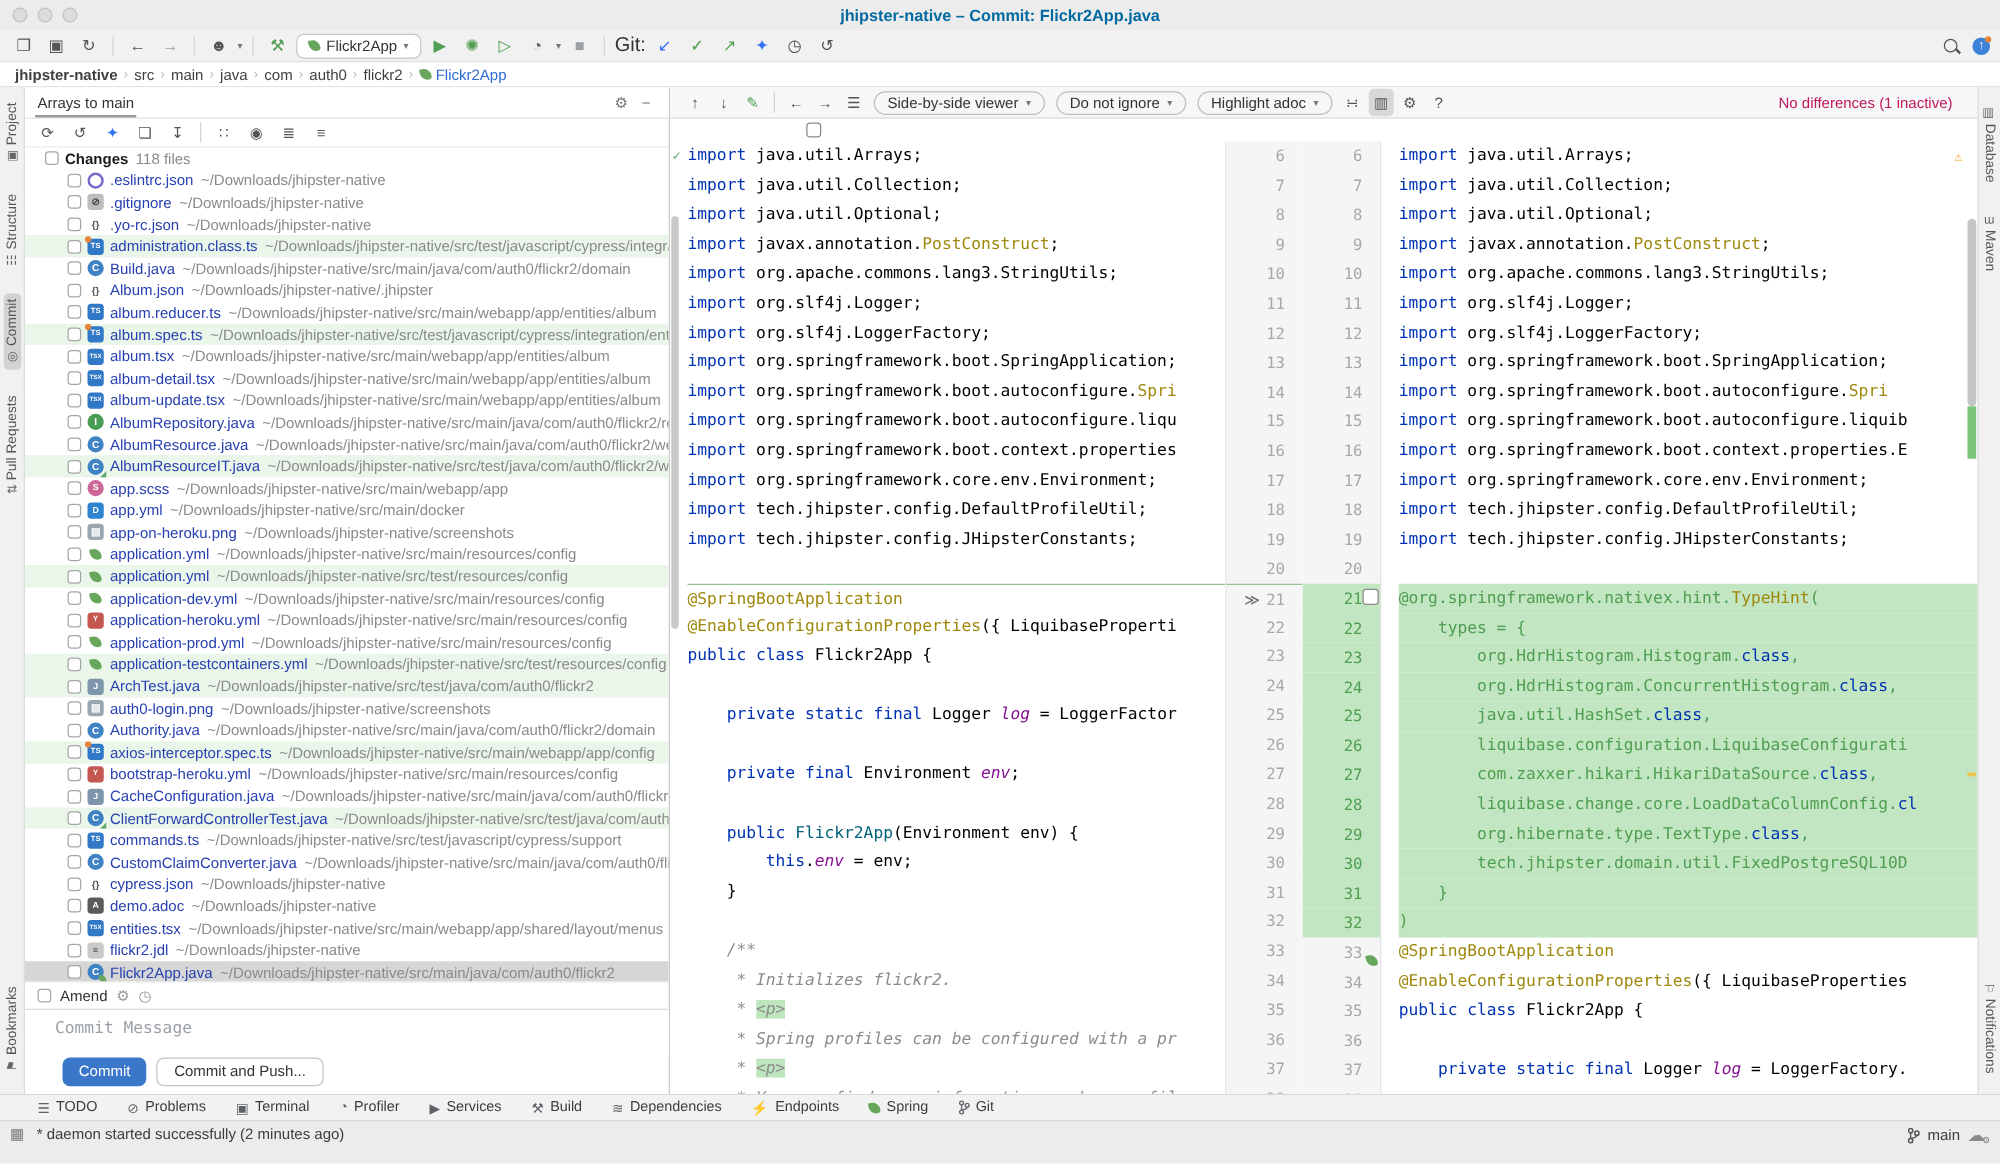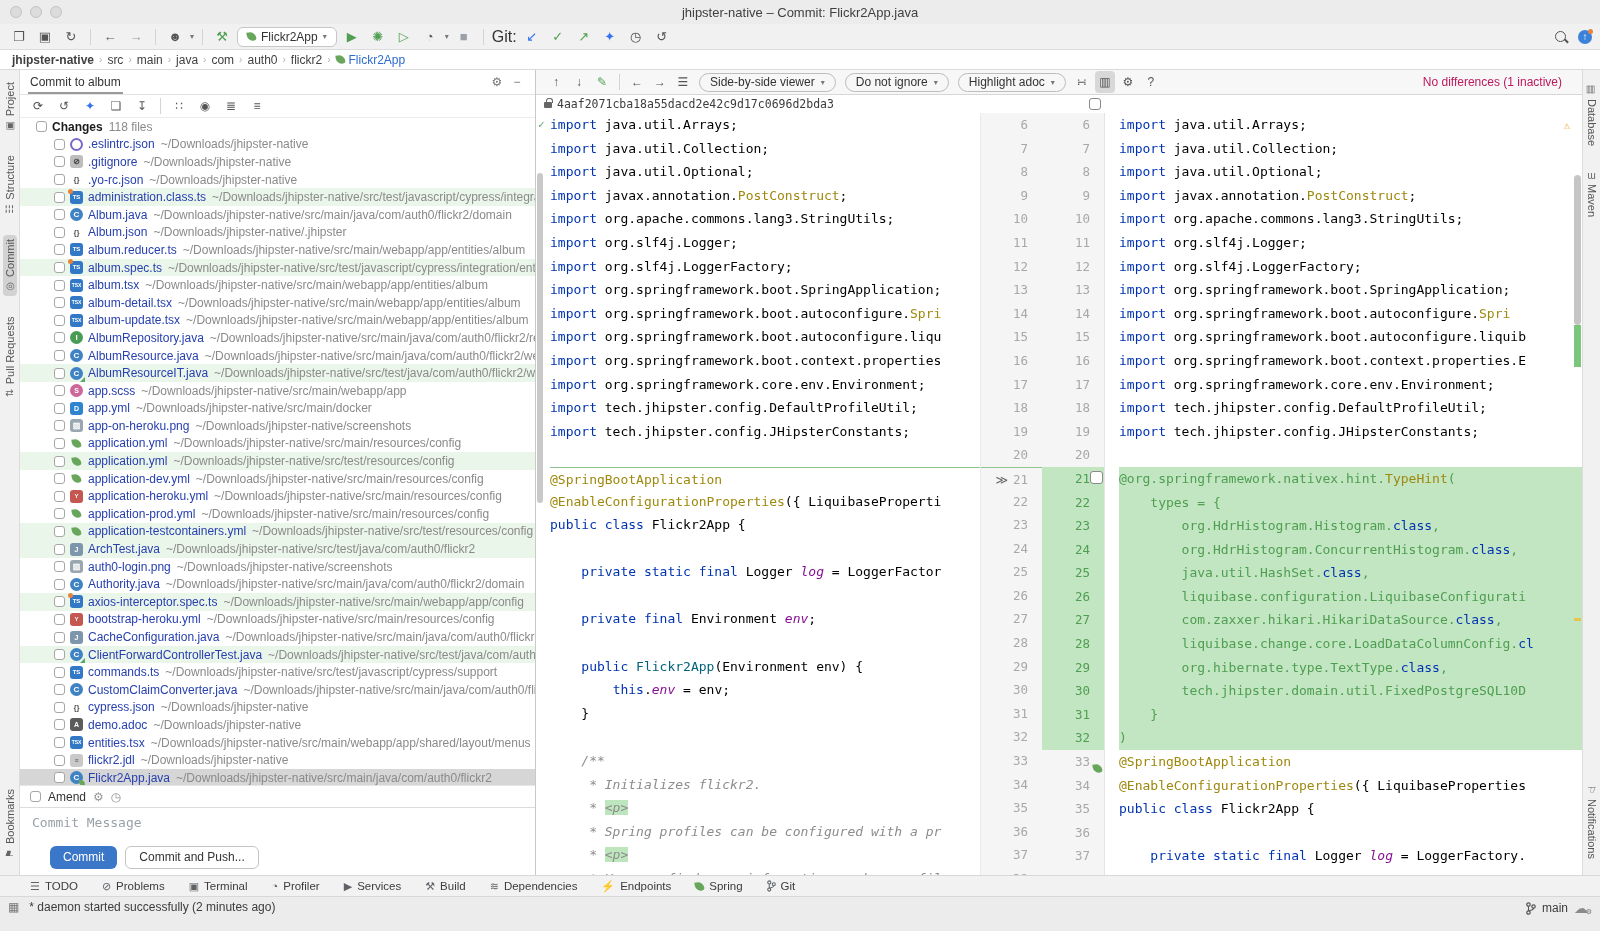--- a/index.html
+++ b/index.html
@@ -2,21 +2,21 @@
 <html><head>
 <meta charset="utf-8">
 <style>
   *{box-sizing:border-box;margin:0;padding:0}
   html,body{width:1600px;height:931px;overflow:hidden;font-family:"Liberation Sans",sans-serif;-webkit-font-smoothing:antialiased}
   .win{position:relative;width:1600px;height:931px;background:#fff;display:flex;flex-direction:column}
   
   .titlebar{height:24px;background:#ececec;display:flex;align-items:center;position:relative;flex:none}
   .lights{display:flex;gap:8px;margin-left:10px}
   .light{width:12px;height:12px;border-radius:50%;background:#dcdcdc;border:1px solid #c3c3c3}
-  .wtitle{position:absolute;left:0;right:0;text-align:center;font-size:13px;font-weight:400;color:#404040}
+  .wtitle{position:absolute;left:0;right:0;text-align:center;font-size:13px;font-weight:700;color:#0369a1}
   
   .toolbar{height:26px;background:#f1f1f1;border-bottom:1px solid #dcdcdc;display:flex;align-items:center;gap:4px;padding:0 8px;flex:none;font-size:14px;color:#555}
   .tbi{width:22px;text-align:center;font-size:13px;color:#555;cursor:default;flex:none;line-height:22px}
   .sep{width:1px;height:16px;background:#d4d4d4;margin:0 4px;flex:none}
   .runpill{display:flex;align-items:center;gap:5px;background:#fff;border:1px solid #c6c6c6;border-radius:6px;padding:1px 9px;height:20px;font-size:12px;color:#333}
   .green{color:#4f9e51}.blue{color:#3574f0}.gray{color:#9aa0a6}
   .caret{font-size:8px;color:#777}
   .leaf{display:inline-block;width:9px;height:9px;background:#68a65c;border-radius:0 100% 40% 100%;transform:rotate(-10deg);flex:none}
   .searchic{position:relative;width:11px;height:11px;border:1.6px solid #555;border-radius:50%;display:inline-block;margin:0 6px}
   .searchic::after{content:'';position:absolute;width:5px;height:1.6px;background:#555;transform:rotate(45deg);right:-4px;bottom:-1px}
@@ -71,21 +71,21 @@
   .fic.java{background:#7e96ac}
   .fic.img{background:#9aa7b0;font-size:8px}
   .fic.adoc{background:#5b5b5b}
   .fic.jdl{background:#c9c9c9;color:#555}
   .fic.git{background:#bdbdbd;color:#444;font-size:8px}
   .fic.eslint{background:#fff;border:2.5px solid #7b68c9;border-radius:50%}
   .fic.json{background:transparent;color:#555;font-size:8px}
   .fic.spr{background:transparent;display:flex;align-items:center;justify-content:center}
   .amend{height:22px;flex:none;display:flex;align-items:center;gap:7px;padding-left:10px;font-size:12px;color:#333;border-top:1px solid #e6e6e6}
   .amend .mini{color:#9a9a9a;font-size:12px}
-  .cmsg{height:38px;flex:none;border-top:1px solid #dcdcdc;padding:7px 12px;font:13px "DejaVu Sans Mono",monospace;color:#9aa0a6;background:#fff}
+  .cmsg{height:38px;flex:none;border-top:1px solid #dcdcdc;padding:7px 24px;font:13px "DejaVu Sans Mono",monospace;color:#9aa0a6;background:#fff}
   .cbtns{height:30px;flex:none;display:flex;align-items:center;gap:8px;padding:0 0 6px 30px}
   .btn{height:23px;border-radius:6px;font-size:12px;padding:0 13px;display:flex;align-items:center}
   .btn.primary{background:#3b77c9;color:#fff}
   .btn.plain{background:#fff;color:#333;border:1px solid #c4c4c4}
   
   .diff{flex:1;display:flex;flex-direction:column;min-width:0;background:#fff}
   .dtools{height:25px;background:#f7f7f7;border-bottom:1px solid #d6d6d6;display:flex;align-items:center;gap:3px;padding:0 10px;flex:none}
   .dtools .tbi{width:20px;font-size:12px}
   .pill{display:flex;align-items:center;gap:6px;border:1px solid #bdbdbd;border-radius:12px;height:19px;padding:0 10px;font-size:12px;color:#333;background:#f7f7f7;margin:0 3px}
   .tbi.pressed{background:#d8d8d8;border-radius:4px}
@@ -207,21 +207,21 @@
         <span class="vtab"><span class="ic">▣</span>Project</span>
         <span class="vtab"><span class="ic">☷</span>Structure</span>
         <span class="vtab sel"><span class="ic">◎</span>Commit</span>
         <span class="vtab"><span class="ic">⇄</span>Pull Requests</span>
         <div class="spacer"></div>
         <span class="vtab bottomtab"><span class="ic">⚑</span>Bookmarks</span>
       </div>
 
     <div class="cpanel">
       <div class="cphead">
-        <span class="cptab">Commit to album</span>
+        <span class="cptab">Arrays to main</span>
         <span class="hic">⚙</span>
         <span class="hic">−</span>
       </div>
       <div class="cptools" id="cptools">
           <span class="tbi">⟳</span>
           <span class="tbi">↺</span>
           <span class="tbi blue">✦</span>
           <span class="tbi">❏</span>
           <span class="tbi">↧</span>
           <span class="sep"></span>
@@ -256,21 +256,21 @@
           </span>
           <span class="crow hl">
             <span class="cb"></span>
             <span class="fic tst">TS</span>
             <span class="fname">administration.class.ts</span>
             <span class="fpath">~/Downloads/jhipster-native/src/test/javascript/cypress/integration</span>
           </span>
           <span class="crow">
             <span class="cb"></span>
             <span class="fic cls">C</span>
-            <span class="fname">Album.java</span>
+            <span class="fname">Build.java</span>
             <span class="fpath">~/Downloads/jhipster-native/src/main/java/com/auth0/flickr2/domain</span>
           </span>
           <span class="crow">
             <span class="cb"></span>
             <span class="fic json">{}</span>
             <span class="fname">Album.json</span>
             <span class="fpath">~/Downloads/jhipster-native/.jhipster</span>
           </span>
           <span class="crow">
             <span class="cb"></span>
@@ -503,24 +503,20 @@
             <span>Highlight adoc</span>
             <span class="caret">▾</span>
           </span>
         <span class="tbi">∺</span>
         <span class="tbi pressed">▥</span>
         <span class="tbi">⚙</span>
         <span class="tbi">?</span>
         <span class="dstatus">No differences (1 inactive)</span>
       </div>
       <div class="dheads">
-        <div class="dh-l">
-          <span class="lock"></span>
-          <span>4aaf2071cba18a55dacd2e42c9d17c0696d2bda3</span>
-        </div>
         <div class="dh-g">
           <span class="gchkhead"></span>
         </div>
       </div>
       <div class="dcode">
         <span class="okmark">✓</span>
         <span class="warnmark">⚠</span>
         <div class="pane lp" id="lpane"><div class="lscroll"></div><div class="cl"><span class="c-kw">import </span><span class="c-pl">java.util.Arrays;</span></div><div class="cl"><span class="c-kw">import </span><span class="c-pl">java.util.Collection;</span></div><div class="cl"><span class="c-kw">import </span><span class="c-pl">java.util.Optional;</span></div><div class="cl"><span class="c-kw">import </span><span class="c-pl">javax.annotation.</span><span class="c-ann">PostConstruct</span><span class="c-pl">;</span></div><div class="cl"><span class="c-kw">import </span><span class="c-pl">org.apache.commons.lang3.StringUtils;</span></div><div class="cl"><span class="c-kw">import </span><span class="c-pl">org.slf4j.Logger;</span></div><div class="cl"><span class="c-kw">import </span><span class="c-pl">org.slf4j.LoggerFactory;</span></div><div class="cl"><span class="c-kw">import </span><span class="c-pl">org.springframework.boot.SpringApplication;</span></div><div class="cl"><span class="c-kw">import </span><span class="c-pl">org.springframework.boot.autoconfigure.</span><span class="c-ann">Spri</span></div><div class="cl"><span class="c-kw">import </span><span class="c-pl">org.springframework.boot.autoconfigure.liqu</span></div><div class="cl"><span class="c-kw">import </span><span class="c-pl">org.springframework.boot.context.properties</span></div><div class="cl"><span class="c-kw">import </span><span class="c-pl">org.springframework.core.env.Environment;</span></div><div class="cl"><span class="c-kw">import </span><span class="c-pl">tech.jhipster.config.DefaultProfileUtil;</span></div><div class="cl"><span class="c-kw">import </span><span class="c-pl">tech.jhipster.config.JHipsterConstants;</span></div><div class="cl"></div><div class="cl topline"><span class="c-ann">@SpringBootApplication</span></div><div class="cl"><span class="c-ann">@EnableConfigurationProperties</span><span class="c-pl">({ LiquibaseProperti</span></div><div class="cl"><span class="c-kw">public class </span><span class="c-pl">Flickr2App {</span></div><div class="cl"></div><div class="cl"><span class="c-pl">    </span><span class="c-kw">private static final </span><span class="c-pl">Logger </span><span class="c-fld">log</span><span class="c-pl"> = LoggerFactor</span></div><div class="cl"></div><div class="cl"><span class="c-pl">    </span><span class="c-kw">private final </span><span class="c-pl">Environment </span><span class="c-fld">env</span><span class="c-pl">;</span></div><div class="cl"></div><div class="cl"><span class="c-pl">    </span><span class="c-kw">public </span><span class="c-mth">Flickr2App</span><span class="c-pl">(Environment env) {</span></div><div class="cl"><span class="c-pl">        </span><span class="c-kw">this</span><span class="c-pl">.</span><span class="c-fld">env</span><span class="c-pl"> = env;</span></div><div class="cl"><span class="c-pl">    }</span></div><div class="cl"></div><div class="cl"><span class="c-cmt">    /**</span></div><div class="cl"><span class="c-cmt">     * Initializes flickr2.</span></div><div class="cl"><span class="c-cmt">     * </span><span class="c-cmh">&lt;p&gt;</span></div><div class="cl"><span class="c-cmt">     * Spring profiles can be configured with a pr</span></div><div class="cl"><span class="c-cmt">     * </span><span class="c-cmh">&lt;p&gt;</span></div><div class="cl"><span class="c-cmt">     * You can find more information on how profil</span></div></div>
         <div class="gut gl" id="gutl">
             <div class="gc">6</div>

